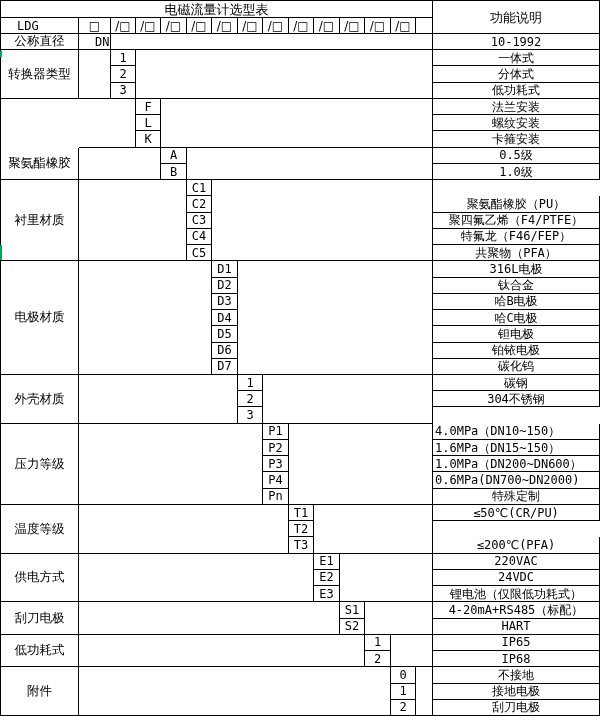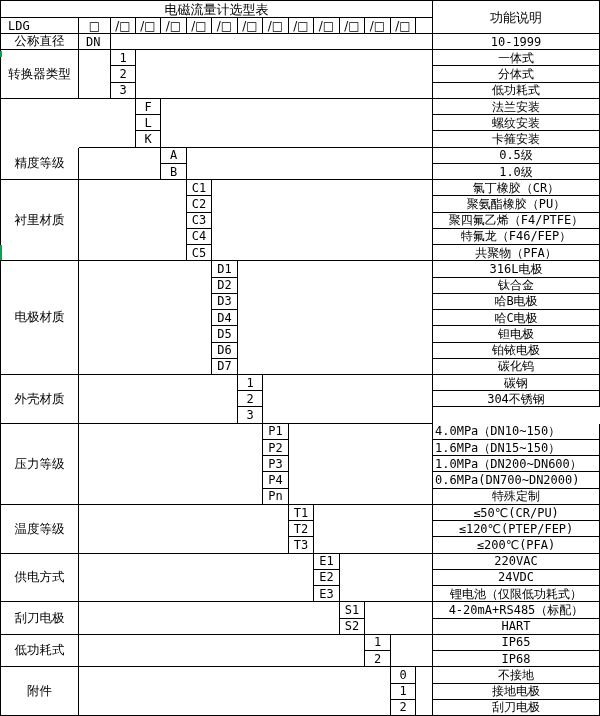--- a/index.html
+++ b/index.html
@@ -14,21 +14,21 @@
   }
   .cell{
     box-sizing:border-box;border-right:1px solid #000;border-bottom:1px solid #000;
     display:flex;align-items:center;justify-content:center;
     font-size:12px;line-height:1;overflow:hidden;white-space:nowrap;
   }
   .title{font-size:13px;}
   .hdr{font-size:13px;}
   .label{font-size:12.5px;}
   .code,.desc,.mono{font-family:"DejaVu Sans Mono","DejaVu Sans",monospace;}
-  .left{justify-content:flex-start;padding-left:7px;}
+  .left{justify-content:flex-start;padding-left:16px;}
   .pleft{justify-content:flex-start;padding-left:2px;}
   .mark{position:absolute;left:0;width:2px;}
 </style>
 </head>
 <body>
 
 <div class="wrap">
   <div class="grid">
 
     <div class="cell title" style="grid-area:1/1/2/16">电磁流量计选型表</div>
@@ -46,58 +46,57 @@
     <div class="cell" style="grid-area:2/10/3/11">/□</div>
     <div class="cell" style="grid-area:2/11/3/12">/□</div>
     <div class="cell" style="grid-area:2/12/3/13">/□</div>
     <div class="cell" style="grid-area:2/13/3/14">/□</div>
     <div class="cell" style="grid-area:2/14/3/15">/□</div>
     <div class="cell" style="grid-area:2/15/3/16"></div>
 
     <div class="cell label" style="grid-area:3/1/4/2">公称直径</div>
     <div class="cell code left" style="grid-area:3/2/4/3">DN</div>
     <div class="cell" style="grid-area:3/3/4/16"></div>
-    <div class="cell desc" style="grid-area:3/16/4/17">10-1999</div>
+    <div class="cell desc" style="grid-area:3/16/4/17">10-1992</div>
 
     <div class="cell label" style="grid-area:4/1/7/2">转换器类型</div>
     <div class="cell" style="grid-area:4/2/7/3"></div>
     <div class="cell code" style="grid-area:4/3/5/4">1</div>
     <div class="cell code" style="grid-area:5/3/6/4">2</div>
     <div class="cell code" style="grid-area:6/3/7/4">3</div>
     <div class="cell" style="grid-area:4/4/7/16"></div>
     <div class="cell desc" style="grid-area:4/16/5/17">一体式</div>
     <div class="cell desc" style="grid-area:5/16/6/17">分体式</div>
     <div class="cell desc" style="grid-area:6/16/7/17">低功耗式</div>
 
     <div class="cell" style="grid-area:7/2/10/4"></div>
     <div class="cell code" style="grid-area:7/4/8/5">F</div>
     <div class="cell code" style="grid-area:8/4/9/5">L</div>
     <div class="cell code" style="grid-area:9/4/10/5">K</div>
     <div class="cell" style="grid-area:7/5/10/16"></div>
     <div class="cell desc" style="grid-area:7/16/8/17">法兰安装</div>
     <div class="cell desc" style="grid-area:8/16/9/17">螺纹安装</div>
     <div class="cell desc" style="grid-area:9/16/10/17">卡箍安装</div>
 
-    <div class="cell label" style="grid-area:10/1/12/2">精度等级</div>
+    <div class="cell label" style="grid-area:10/1/12/2">聚氨酯橡胶</div>
     <div class="cell" style="grid-area:10/2/12/5"></div>
     <div class="cell code" style="grid-area:10/5/11/6">A</div>
     <div class="cell code" style="grid-area:11/5/12/6">B</div>
     <div class="cell" style="grid-area:10/6/12/16"></div>
     <div class="cell desc" style="grid-area:10/16/11/17">0.5级</div>
     <div class="cell desc" style="grid-area:11/16/12/17">1.0级</div>
 
     <div class="cell label" style="grid-area:12/1/17/2">衬里材质</div>
     <div class="cell" style="grid-area:12/2/17/6"></div>
     <div class="cell code" style="grid-area:12/6/13/7">C1</div>
     <div class="cell code" style="grid-area:13/6/14/7">C2</div>
     <div class="cell code" style="grid-area:14/6/15/7">C3</div>
     <div class="cell code" style="grid-area:15/6/16/7">C4</div>
     <div class="cell code" style="grid-area:16/6/17/7">C5</div>
     <div class="cell" style="grid-area:12/7/17/16"></div>
-    <div class="cell desc" style="grid-area:12/16/13/17">氯丁橡胶（CR）</div>
     <div class="cell desc" style="grid-area:13/16/14/17">聚氨酯橡胶（PU）</div>
     <div class="cell desc" style="grid-area:14/16/15/17">聚四氟乙烯（F4/PTFE）</div>
     <div class="cell desc" style="grid-area:15/16/16/17">特氟龙（F46/FEP）</div>
     <div class="cell desc" style="grid-area:16/16/17/17">共聚物（PFA）</div>
 
     <div class="cell label" style="grid-area:17/1/24/2">电极材质</div>
     <div class="cell" style="grid-area:17/2/24/7"></div>
     <div class="cell code" style="grid-area:17/7/18/8">D1</div>
     <div class="cell code" style="grid-area:18/7/19/8">D2</div>
     <div class="cell code" style="grid-area:19/7/20/8">D3</div>
@@ -137,21 +136,20 @@
     <div class="cell desc pleft" style="grid-area:30/16/31/17">0.6MPa(DN700~DN2000)</div>
     <div class="cell desc" style="grid-area:31/16/32/17">特殊定制</div>
 
     <div class="cell label" style="grid-area:32/1/35/2">温度等级</div>
     <div class="cell" style="grid-area:32/2/35/10"></div>
     <div class="cell code" style="grid-area:32/10/33/11">T1</div>
     <div class="cell code" style="grid-area:33/10/34/11">T2</div>
     <div class="cell code" style="grid-area:34/10/35/11">T3</div>
     <div class="cell" style="grid-area:32/11/35/16"></div>
     <div class="cell desc" style="grid-area:32/16/33/17">≤50℃(CR/PU)</div>
-    <div class="cell desc" style="grid-area:33/16/34/17">≤120℃(PTEP/FEP)</div>
     <div class="cell desc" style="grid-area:34/16/35/17">≤200℃(PFA)</div>
 
     <div class="cell label" style="grid-area:35/1/38/2">供电方式</div>
     <div class="cell" style="grid-area:35/2/38/11"></div>
     <div class="cell code" style="grid-area:35/11/36/12">E1</div>
     <div class="cell code" style="grid-area:36/11/37/12">E2</div>
     <div class="cell code" style="grid-area:37/11/38/12">E3</div>
     <div class="cell" style="grid-area:35/12/38/16"></div>
     <div class="cell desc" style="grid-area:35/16/36/17">220VAC</div>
     <div class="cell desc" style="grid-area:36/16/37/17">24VDC</div>

